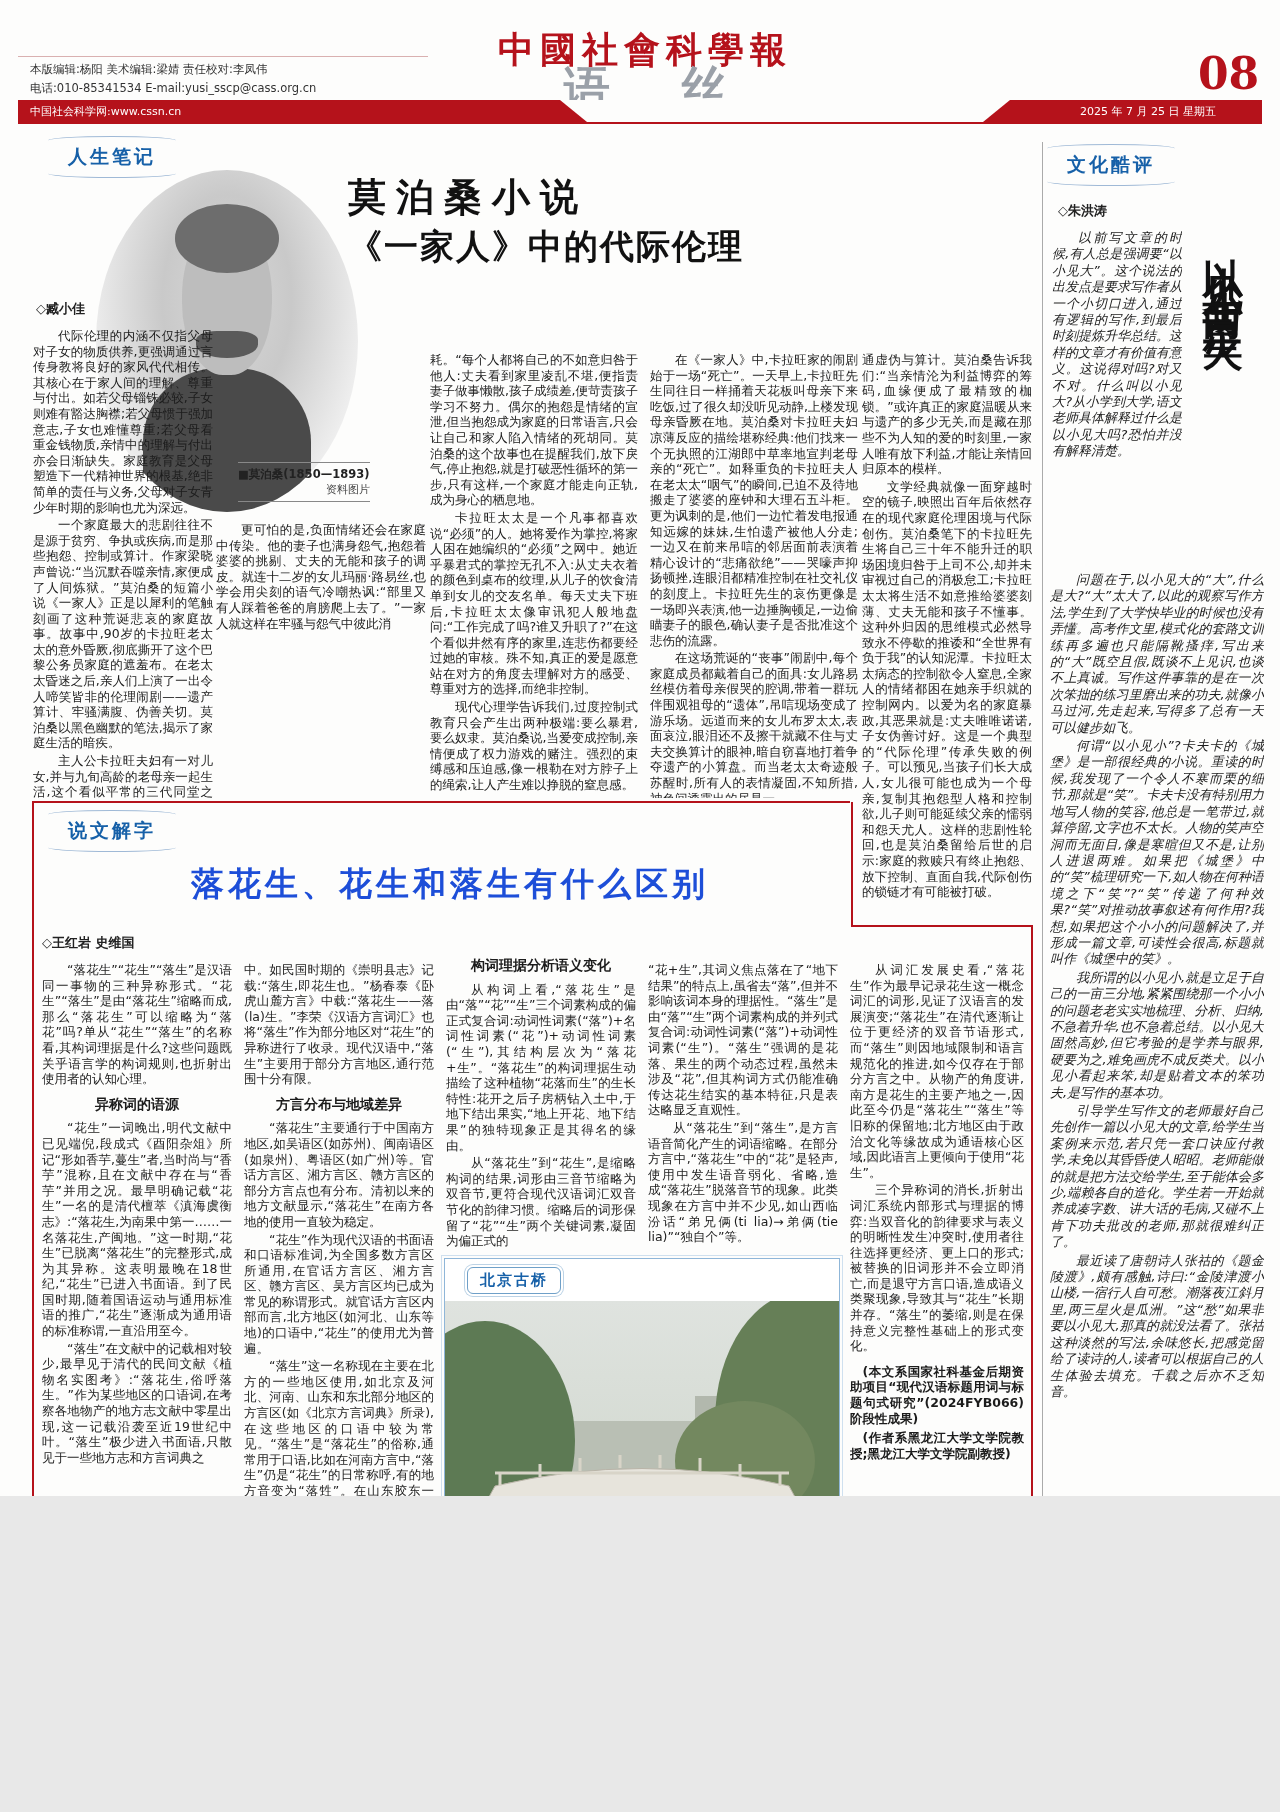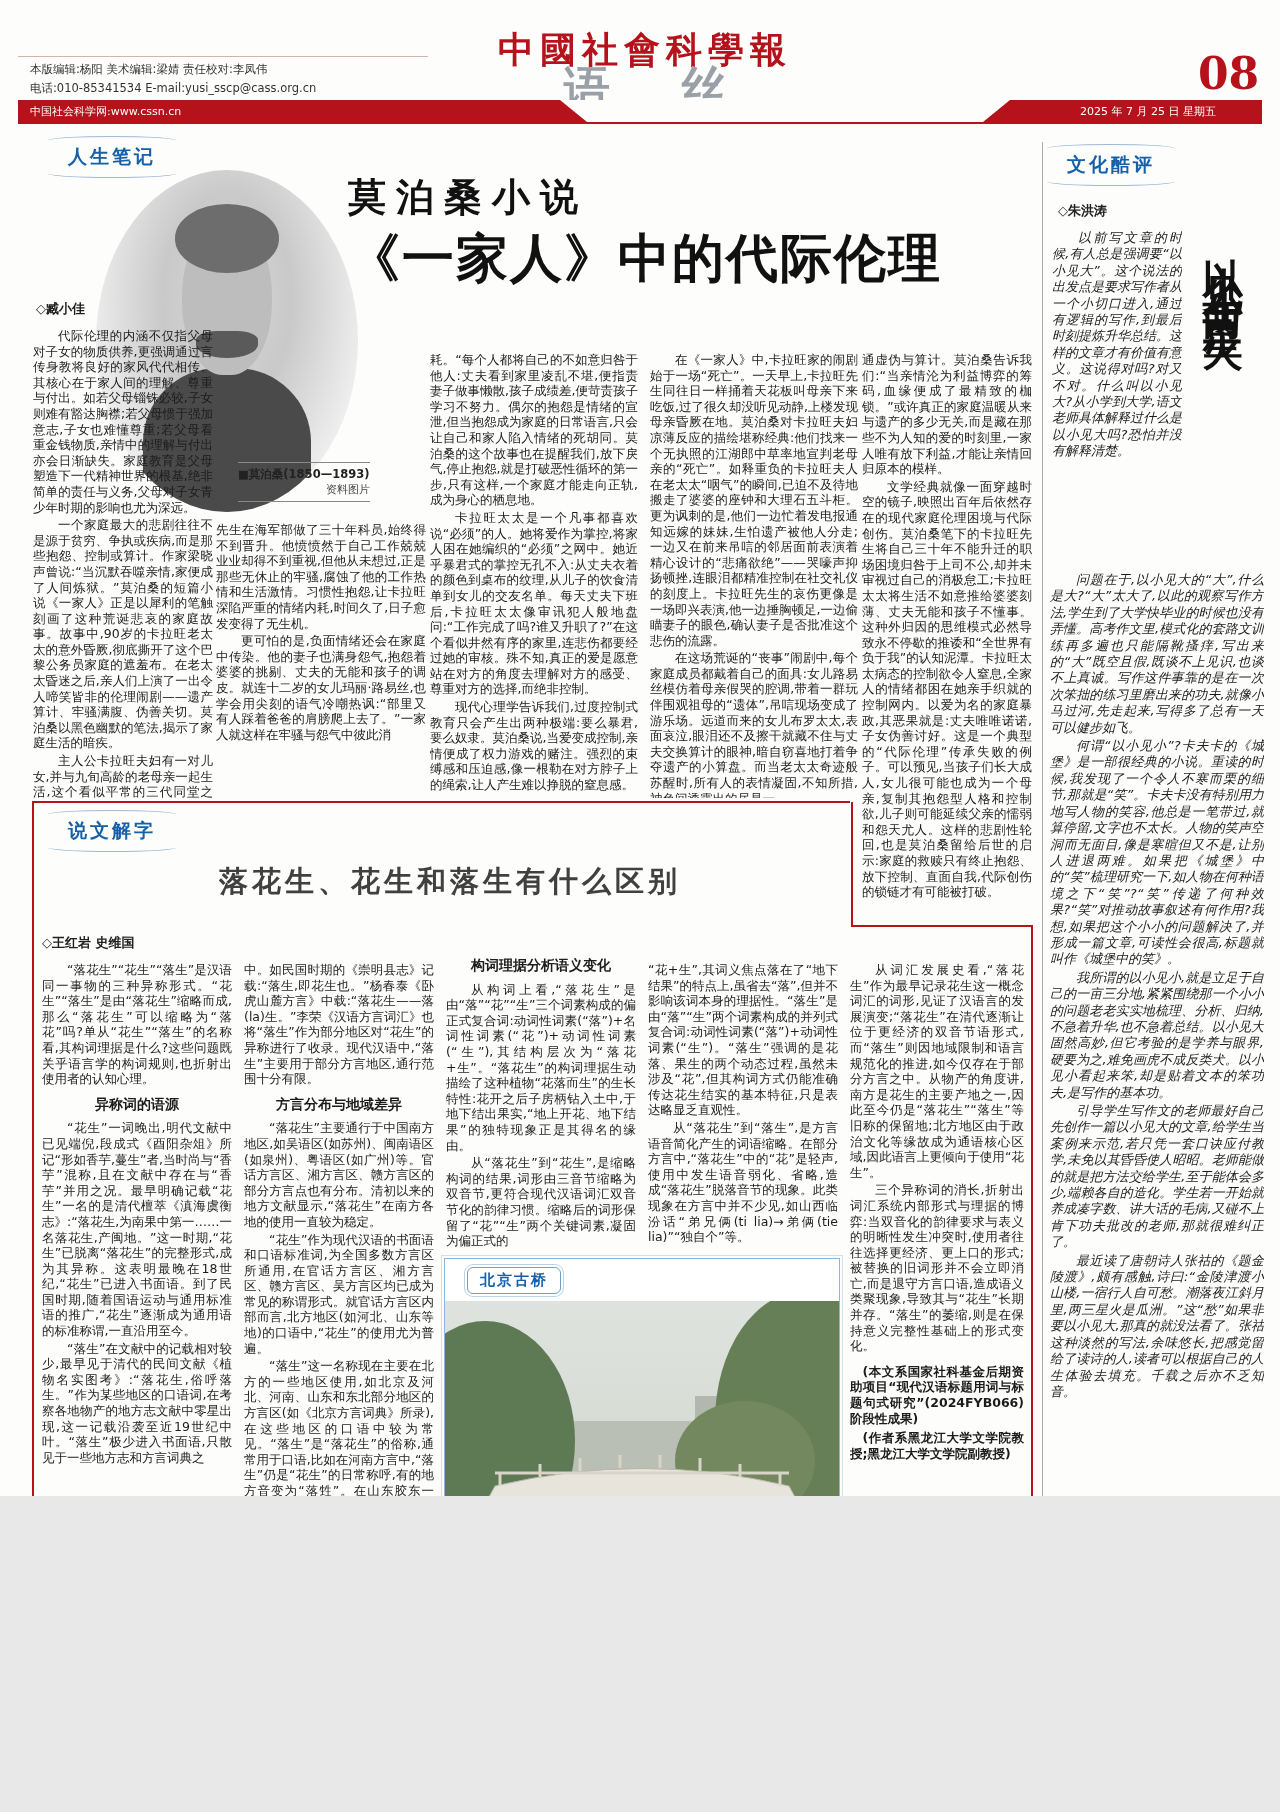--- a/index.html
+++ b/index.html
@@ -21,21 +21,21 @@
   
   .badge{height:40px;text-align:center;}
   .badge .bd-label{display:inline-block;font-size:19px;font-weight:bold;color:#1660a8;
         letter-spacing:3px;padding:4px 14px;position:relative;}
   .badge .bd-label:before,.badge .bd-label:after{content:"";position:absolute;left:-6px;right:-6px;
         height:8px;border:1px solid #9fb9d6;border-left:none;border-right:none;border-radius:50%;}
   .badge .bd-label:before{top:-4px;border-bottom:none;}
   .badge .bd-label:after{bottom:-4px;border-top:none;}
   
   .headline1{font-size:38px;font-weight:bold;letter-spacing:10px;color:#111;}
-  .headline2{font-size:52px;font-weight:bold;letter-spacing:2px;color:#111;}
+  .headline2{font-size:34px;font-weight:bold;letter-spacing:2px;color:#111;}
   .byline{font-size:13px;font-weight:bold;color:#222;}
   .col{font-size:12.5px;line-height:15.6px;text-align:justify;overflow:hidden;}
   .col .p{text-indent:2em;margin:0 0 2px 0;}
   .col .pc{text-indent:0;margin:0 0 2px 0;}
   .col .h{font-weight:bold;text-align:center;font-size:14px;margin:10px 0 8px 0;text-indent:0;}
   .col .note{font-weight:bold;text-indent:1em;margin-top:10px;}
   .col .note2{font-weight:bold;text-indent:1em;margin-top:4px;}
   .portrait{border-radius:50%;background:radial-gradient(ellipse at 50% 38%,#d8d8d8 0%,#c9c9c9 35%,#efefef 75%,#fdfdfc 100%);overflow:hidden;}
   .portrait .suit{position:absolute;left:18%;top:58%;width:64%;height:48%;background:#4a4a4a;border-radius:45% 45% 0 0;}
   .portrait .head{position:absolute;left:33%;top:14%;width:34%;height:46%;background:#bdbdbd;border-radius:50% 50% 46% 46%;}
@@ -45,21 +45,21 @@
   .photocap{font-size:11.5px;font-weight:bold;color:#222;}
   .photocap-light{font-size:11px;color:#444;font-weight:normal;}
   
   .kai{font-style:italic;font-size:13px;line-height:16.4px;}
   .kai .p{text-indent:2em;margin:0 0 2px 0;}
   .vtitle{writing-mode:vertical-rl;font-size:40px;font-weight:bold;color:#111;
         letter-spacing:9px;line-height:62px;}
   .vdiv{width:0;border-left:1px solid #aaa;}
   .credit{font-weight:bold;font-style:italic;font-size:13px;line-height:17px;text-align:justify;}
   
-  .lng-title{font-size:29px;font-weight:bold;letter-spacing:4px;color:#404040;text-align:center;}
+  .lng-title{font-size:33px;font-weight:bold;letter-spacing:4px;color:#1d4ed8;text-align:center;}
   .phototag{border:1px solid #6fa0c8;border-radius:6px;color:#1660a8;font-weight:bold;
         font-size:15px;letter-spacing:2px;padding:3px 12px;background:#fff;
         box-shadow:0 0 0 2px #fff,0 0 0 3px #bcd3e6;}
   .photoframe{border:1px solid #8fb6d8;outline:1px solid #cfe0ef;outline-offset:2px;background:#fff;}
 </style>
 </head>
 <body>
 
 <div id="page">
 
@@ -98,21 +98,20 @@
   <div class="abs headline2" style="left:348px;top:224px;">《一家人》中的代际伦理</div>
 
   <div class="abs byline" style="left:36px;top:300px;">◇臧小佳</div>
 
   <div class="abs col" style="left:33px;top:328px;width:180px;height:470px;">
       <div class="p">代际伦理的内涵不仅指父母对子女的物质供养,更强调通过言传身教将良好的家风代代相传。其核心在于家人间的理解、尊重与付出。如若父母锱铢必较,子女则难有豁达胸襟;若父母惯于强加意志,子女也难懂尊重;若父母看重金钱物质,亲情中的理解与付出亦会日渐缺失。家庭教育是父母塑造下一代精神世界的根基,绝非简单的责任与义务,父母对子女青少年时期的影响也尤为深远。</div>
       <div class="p">一个家庭最大的悲剧往往不是源于贫穷、争执或疾病,而是那些抱怨、控制或算计。作家梁晓声曾说:“当沉默吞噬亲情,家便成了人间炼狱。”莫泊桑的短篇小说《一家人》正是以犀利的笔触刻画了这种荒诞悲哀的家庭故事。故事中,90岁的卡拉旺老太太的意外昏厥,彻底撕开了这个巴黎公务员家庭的遮羞布。在老太太昏迷之后,亲人们上演了一出令人啼笑皆非的伦理闹剧——遗产算计、牢骚满腹、伪善关切。莫泊桑以黑色幽默的笔法,揭示了家庭生活的暗疾。</div>
       <div class="p">主人公卡拉旺夫妇有一对儿女,并与九旬高龄的老母亲一起生活,这个看似平常的三代同堂之家,生活实则如蒙尘之镜,内里暗流涌动。卡拉旺</div>
     </div>
   <div class="abs col" style="left:216px;top:522px;width:210px;height:276px;">
-      <div class="pc">先生在海军部做了三十年科员,始终得不到晋升。他愤愤然于自己工作兢兢业业却得不到重视,但他从未想过,正是那些无休止的牢骚,腐蚀了他的工作热情和生活激情。习惯性抱怨,让卡拉旺深陷严重的情绪内耗,时间久了,日子愈发变得了无生机。</div>
       <div class="p">更可怕的是,负面情绪还会在家庭中传染。他的妻子也满身怨气,抱怨着婆婆的挑剔、丈夫的无能和孩子的调皮。就连十二岁的女儿玛丽·路易丝,也学会用尖刻的语气冷嘲热讽:“部里又有人踩着爸爸的肩膀爬上去了。”一家人就这样在牢骚与怨气中彼此消</div>
     </div>
   <div class="abs col" style="left:430px;top:352px;width:208px;height:446px;">
       <div class="pc">耗。“每个人都将自己的不如意归咎于他人:丈夫看到家里凌乱不堪,便指责妻子做事懒散,孩子成绩差,便苛责孩子学习不努力。偶尔的抱怨是情绪的宣泄,但当抱怨成为家庭的日常语言,只会让自己和家人陷入情绪的死胡同。莫泊桑的这个故事也在提醒我们,放下戾气,停止抱怨,就是打破恶性循环的第一步,只有这样,一个家庭才能走向正轨,成为身心的栖息地。</div>
       <div class="p">卡拉旺太太是一个凡事都喜欢说“必须”的人。她将爱作为掌控,将家人困在她编织的“必须”之网中。她近乎暴君式的掌控无孔不入:从丈夫衣着的颜色到桌布的纹理,从儿子的饮食清单到女儿的交友名单。每天丈夫下班后,卡拉旺太太像审讯犯人般地盘问:“工作完成了吗?谁又升职了?”在这个看似井然有序的家里,连悲伤都要经过她的审核。殊不知,真正的爱是愿意站在对方的角度去理解对方的感受、尊重对方的选择,而绝非控制。</div>
       <div class="p">现代心理学告诉我们,过度控制式教育只会产生出两种极端:要么暴君,要么奴隶。莫泊桑说,当爱变成控制,亲情便成了权力游戏的赌注。强烈的束缚感和压迫感,像一根勒在对方脖子上的绳索,让人产生难以挣脱的窒息感。</div>
     </div>
   <div class="abs col" style="left:650px;top:352px;width:208px;height:446px;">
       <div class="p">在《一家人》中,卡拉旺家的闹剧始于一场“死亡”。一天早上,卡拉旺先生同往日一样捅着天花板叫母亲下来吃饭,过了很久却没听见动静,上楼发现母亲昏厥在地。莫泊桑对卡拉旺夫妇凉薄反应的描绘堪称经典:他们找来一个无执照的江湖郎中草率地宣判老母亲的“死亡”。如释重负的卡拉旺夫人在老太太“咽气”的瞬间,已迫不及待地搬走了婆婆的座钟和大理石五斗柜。更为讽刺的是,他们一边忙着发电报通知远嫁的妹妹,生怕遗产被他人分走;一边又在前来吊唁的邻居面前表演着精心设计的“悲痛欲绝”——哭嚎声抑扬顿挫,连眼泪都精准控制在社交礼仪的刻度上。卡拉旺先生的哀伤更像是一场即兴表演,他一边捶胸顿足,一边偷瞄妻子的眼色,确认妻子是否批准这个悲伤的流露。</div>
       <div class="p">在这场荒诞的“丧事”闹剧中,每个家庭成员都戴着自己的面具:女儿路易丝模仿着母亲假哭的腔调,带着一群玩伴围观祖母的“遗体”,吊唁现场变成了游乐场。远道而来的女儿布罗太太,表面哀泣,眼泪还不及擦干就藏不住与丈夫交换算计的眼神,暗自窃喜地打着争夺遗产的小算盘。而当老太太奇迹般苏醒时,所有人的表情凝固,不知所措,神色间透露出的尽是一</div>

